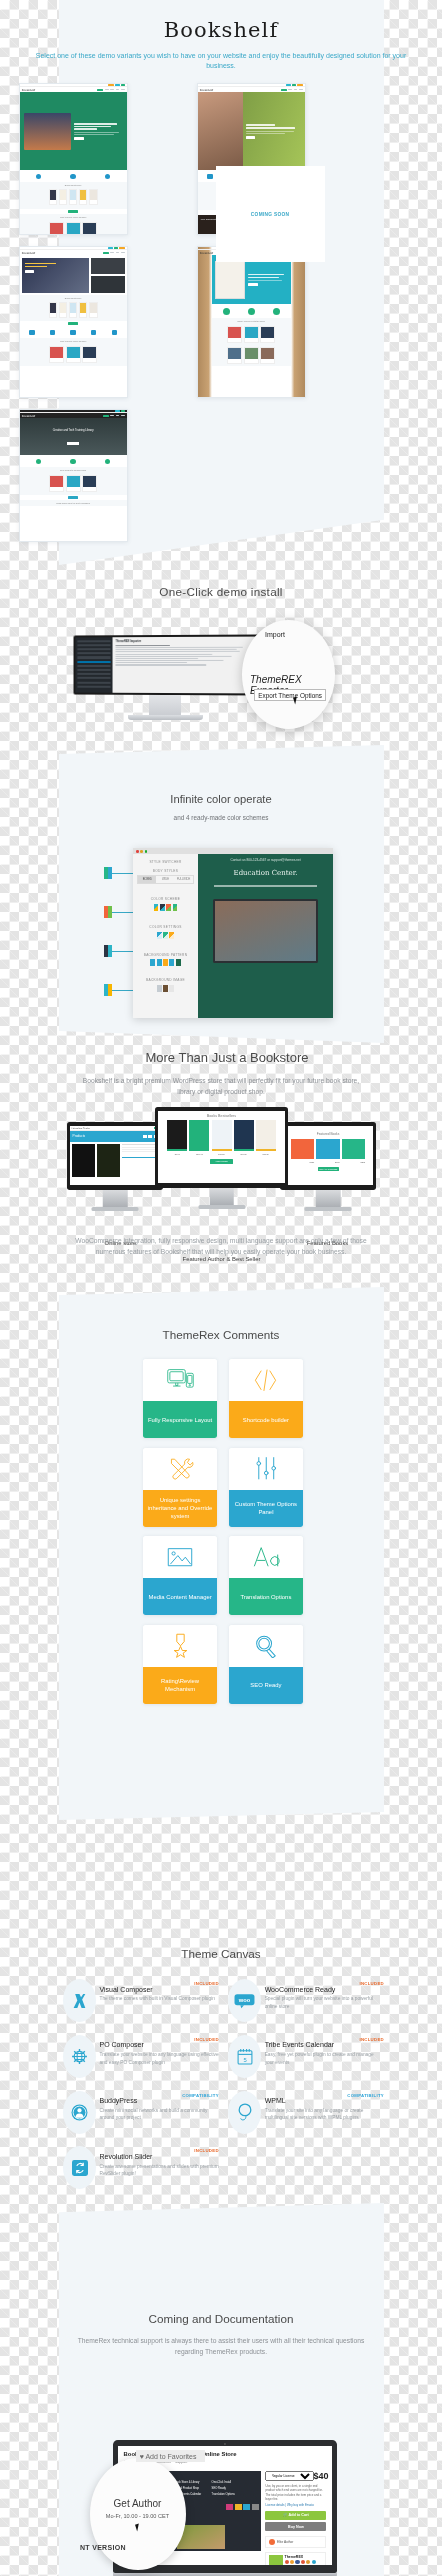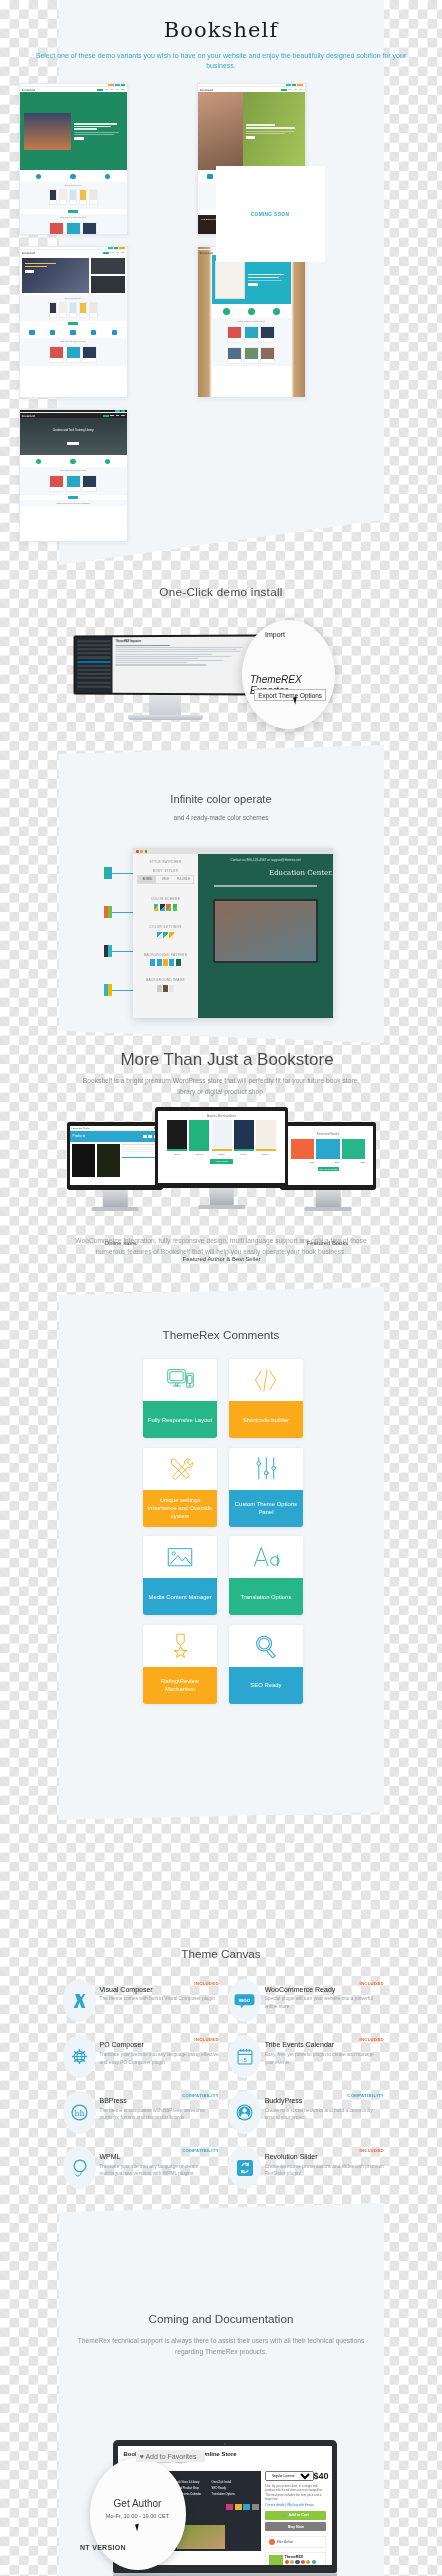--- a/index.html
+++ b/index.html
@@ -109,34 +109,34 @@
   #switcher .left{ width:65px; background:#f4f4f4; padding-top:4.3px; text-align:center;}
   #switcher .left .lbl{ font-size:3.2px; color:#8b8b8b; letter-spacing:0.3px; margin:4.8px 0 2.7px;}
   #switcher .seg{ display:flex; border:0.5px solid #dcdcdc; margin:0 4.3px; }
   #switcher .seg span{ flex:1; font-size:2.7px; color:#7d7d7d; padding:2.1px 0;}
   #switcher .seg span.on{ background:#d8d8d8; color:#4a4a4a;}
   #switcher .sw{ display:flex; justify-content:center; gap:1.6px; }
   #switcher .sw b{ display:block; width:4.8px; height:7px; }
   #switcher .right{ flex:1; background:#1e5e4b; position:relative; }
   #switcher .right .ct{ position:absolute; left:0; right:0; top:3.2px; text-align:center;
      font-size:3.2px; color:#cfe0da;}
-  #switcher .right .edu{ position:absolute; left:0; right:0; top:15px; text-align:right;
+  #switcher .right .edu{ position:absolute; left:0; right:0; top:15px; text-align:center;
      font-family:"DejaVu Serif",serif; font-size:7px; color:#e9f2ee;}
   #switcher .right .rule{ position:absolute; left:16px; right:16px; top:31px; height:2.1px;
      background:rgba(255,255,255,.55);}
   #switcher .right .photo{ position:absolute; left:15px; right:15px; top:45px; height:64px;
      background:linear-gradient(160deg,#8a6c5a,#5f7b87); border:2.1px solid #2b2f33; border-radius:1.6px;}
   .chip-tree{ position:absolute; left:104px; top:867px; }
   .chip{ position:absolute; width:7.5px; height:11.7px; }
   .chip span{ position:absolute; top:0; bottom:0; width:50%; }
   .tree-line{ position:absolute; background:#37a8c6; }
 
   
   #h-bookstore{ position:absolute; left:12px; right:0; top:1050px; text-align:center;
-     font-size:17px; color:#4a4a4a; font-weight:300;}
+     font-size:13px; color:#4a4a4a; font-weight:300;}
   #p-bookstore{ position:absolute; left:75px; right:75px; top:1076px; text-align:center;
      font-size:6.7px; line-height:10.7px; color:#8d9196; font-weight:300;}
   #devices{ position:absolute; left:64px; top:1107px; width:314px; height:96px;}
   .dev{ position:absolute; background:#1c1c1c; border-radius:2.7px; padding:3.7px 2.7px 4.8px; }
   .dev .scr{ background:#fff; width:100%; height:100%; overflow:hidden; position:relative; font-size:1.6px;}
   .dev .stand{ position:absolute; left:50%; transform:translateX(-50%); bottom:-18px;
      width:24.5px; height:18px; background:linear-gradient(180deg,#d9dbde,#a9adb2); }
   .dev .foot{ position:absolute; left:50%; transform:translateX(-50%); bottom:-21px;
      width:47px; height:3.7px; background:#bfc3c7; border-radius:1.6px;}
   .dev-cap{ position:absolute; text-align:center; font-size:5.9px; color:#3d3d3d; width:107px;}
@@ -892,33 +892,20 @@
         <text x="15" y="26" font-family="Liberation Sans, sans-serif" font-size="11" fill="#2ba6cf" stroke="none" text-anchor="middle">5</text>
         </svg>
     </div>
     <div class="meta">
       <div class="tag inc">INCLUDED</div>
       <div class="nm">Tribe Events Calendar</div>
       <div class="ds">Easy, free yet poweful plugin to create and manage your events</div>
     </div>
   </div>
 
-  <div class="plug">
-    <div class="blob">
-      <svg width="17" height="17" viewBox="0 0 32 32">
-          <circle cx="16" cy="16" r="14" fill="none" stroke="#2ba6cf" stroke-width="2.4"></circle>
-        <text x="16" y="22" font-family="DejaVu Serif, serif" font-size="15" fill="#2ba6cf" text-anchor="middle">bb</text>
-        </svg>
-    </div>
-    <div class="meta">
-      <div class="tag comp">COMPATIBILITY</div>
-      <div class="nm">BBPress</div>
-      <div class="ds">The theme is compatible with BBPress, awesome plugin for forums and discussion boards</div>
-    </div>
-  </div>
 
   <div class="plug">
     <div class="blob">
       <svg width="17" height="17" viewBox="0 0 32 32">
           <circle cx="16" cy="16" r="15" fill="#2ba6cf"></circle>
         <circle cx="16" cy="16" r="12" fill="none" stroke="#fff" stroke-width="1.6"></circle>
         <circle cx="16" cy="12" r="4" fill="#fff"></circle>
           <path d="M8.5 26a7.5 8 0 0 1 15 0z" fill="#fff"></path>
         </svg>
     </div>

